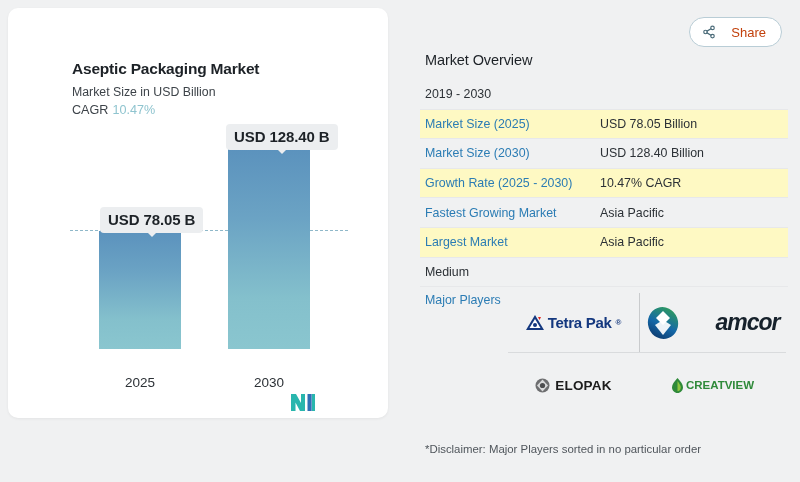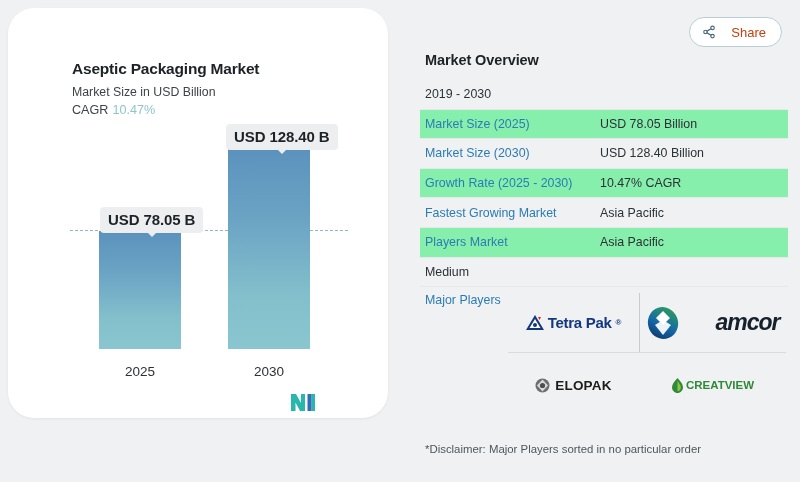--- a/index.html
+++ b/index.html
@@ -16,21 +16,21 @@
   }
 
   
   #left-card {
     position: absolute;
     left: 8px;
     top: 8px;
     width: 380px;
     height: 410px;
     background: #ffffff;
-    border-radius: 26px;
+    border-radius: 10px;
     box-shadow: 0 1px 3px rgba(0,0,0,0.06);
   }
 
   #chart-title {
     position: absolute;
     left: 64px;
     top: 52px;
     font-size: 15.5px;
     font-weight: bold;
     color: #1d2227;
@@ -100,21 +100,21 @@
   #ref-line {
     position: absolute;
     left: 62px;
     top: 222px;
     width: 278px;
     border-top: 1.4px dashed #8fb8c9;
   }
 
   .x-tick {
     position: absolute;
-    top: 356px;
+    top: 367px;
     width: 82px;
     text-align: center;
     font-size: 13.5px;
     color: #2c3136;
   }
   #tick-2025 { left: 91px; }
   #tick-2030 { left: 220px; }
 
   #source-row {
     position: absolute;
@@ -151,39 +151,39 @@
     font-size: 13px;
     color: #c2410c;
     cursor: pointer;
   }
 
   #overview-title {
     position: absolute;
     left: 425px;
     top: 52px;
     font-size: 14.5px;
-    font-weight: bold;
+    font-weight: normal;
     color: #1d2227;
     letter-spacing: -0.1px;
   }
 
   #overview-table {
     position: absolute;
     left: 420px;
     top: 80px;
     width: 368px;
   }
   .ov-row {
     display: flex;
     align-items: center;
     height: 28.6px;
     border-bottom: 1px solid #e7e8ea;
     padding-left: 5px;
   }
-  .ov-row.alt { background: #86efac; }
+  .ov-row.alt { background: #fef9c3; }
   .ov-key {
     width: 175px;
     font-size: 12.4px;
     color: #2b7cb4;
     white-space: nowrap;
   }
   .ov-val {
     font-size: 12.4px;
     color: #2c3136;
     white-space: nowrap;
@@ -360,21 +360,21 @@
   </div>
   <div class="ov-row alt">
     <div class="ov-key">Growth Rate (2025 - 2030)</div>
     <div class="ov-val">10.47% CAGR</div>
   </div>
   <div class="ov-row">
     <div class="ov-key">Fastest Growing Market</div>
     <div class="ov-val">Asia Pacific</div>
   </div>
   <div class="ov-row alt">
-    <div class="ov-key">Players Market</div>
+    <div class="ov-key">Largest Market</div>
     <div class="ov-val">Asia Pacific</div>
   </div>
   <div class="ov-row">
     <div class="ov-val">Medium</div>
   </div>
 </div>
 
 <div id="players-label">Major Players</div>
 
 <div id="players-grid">

